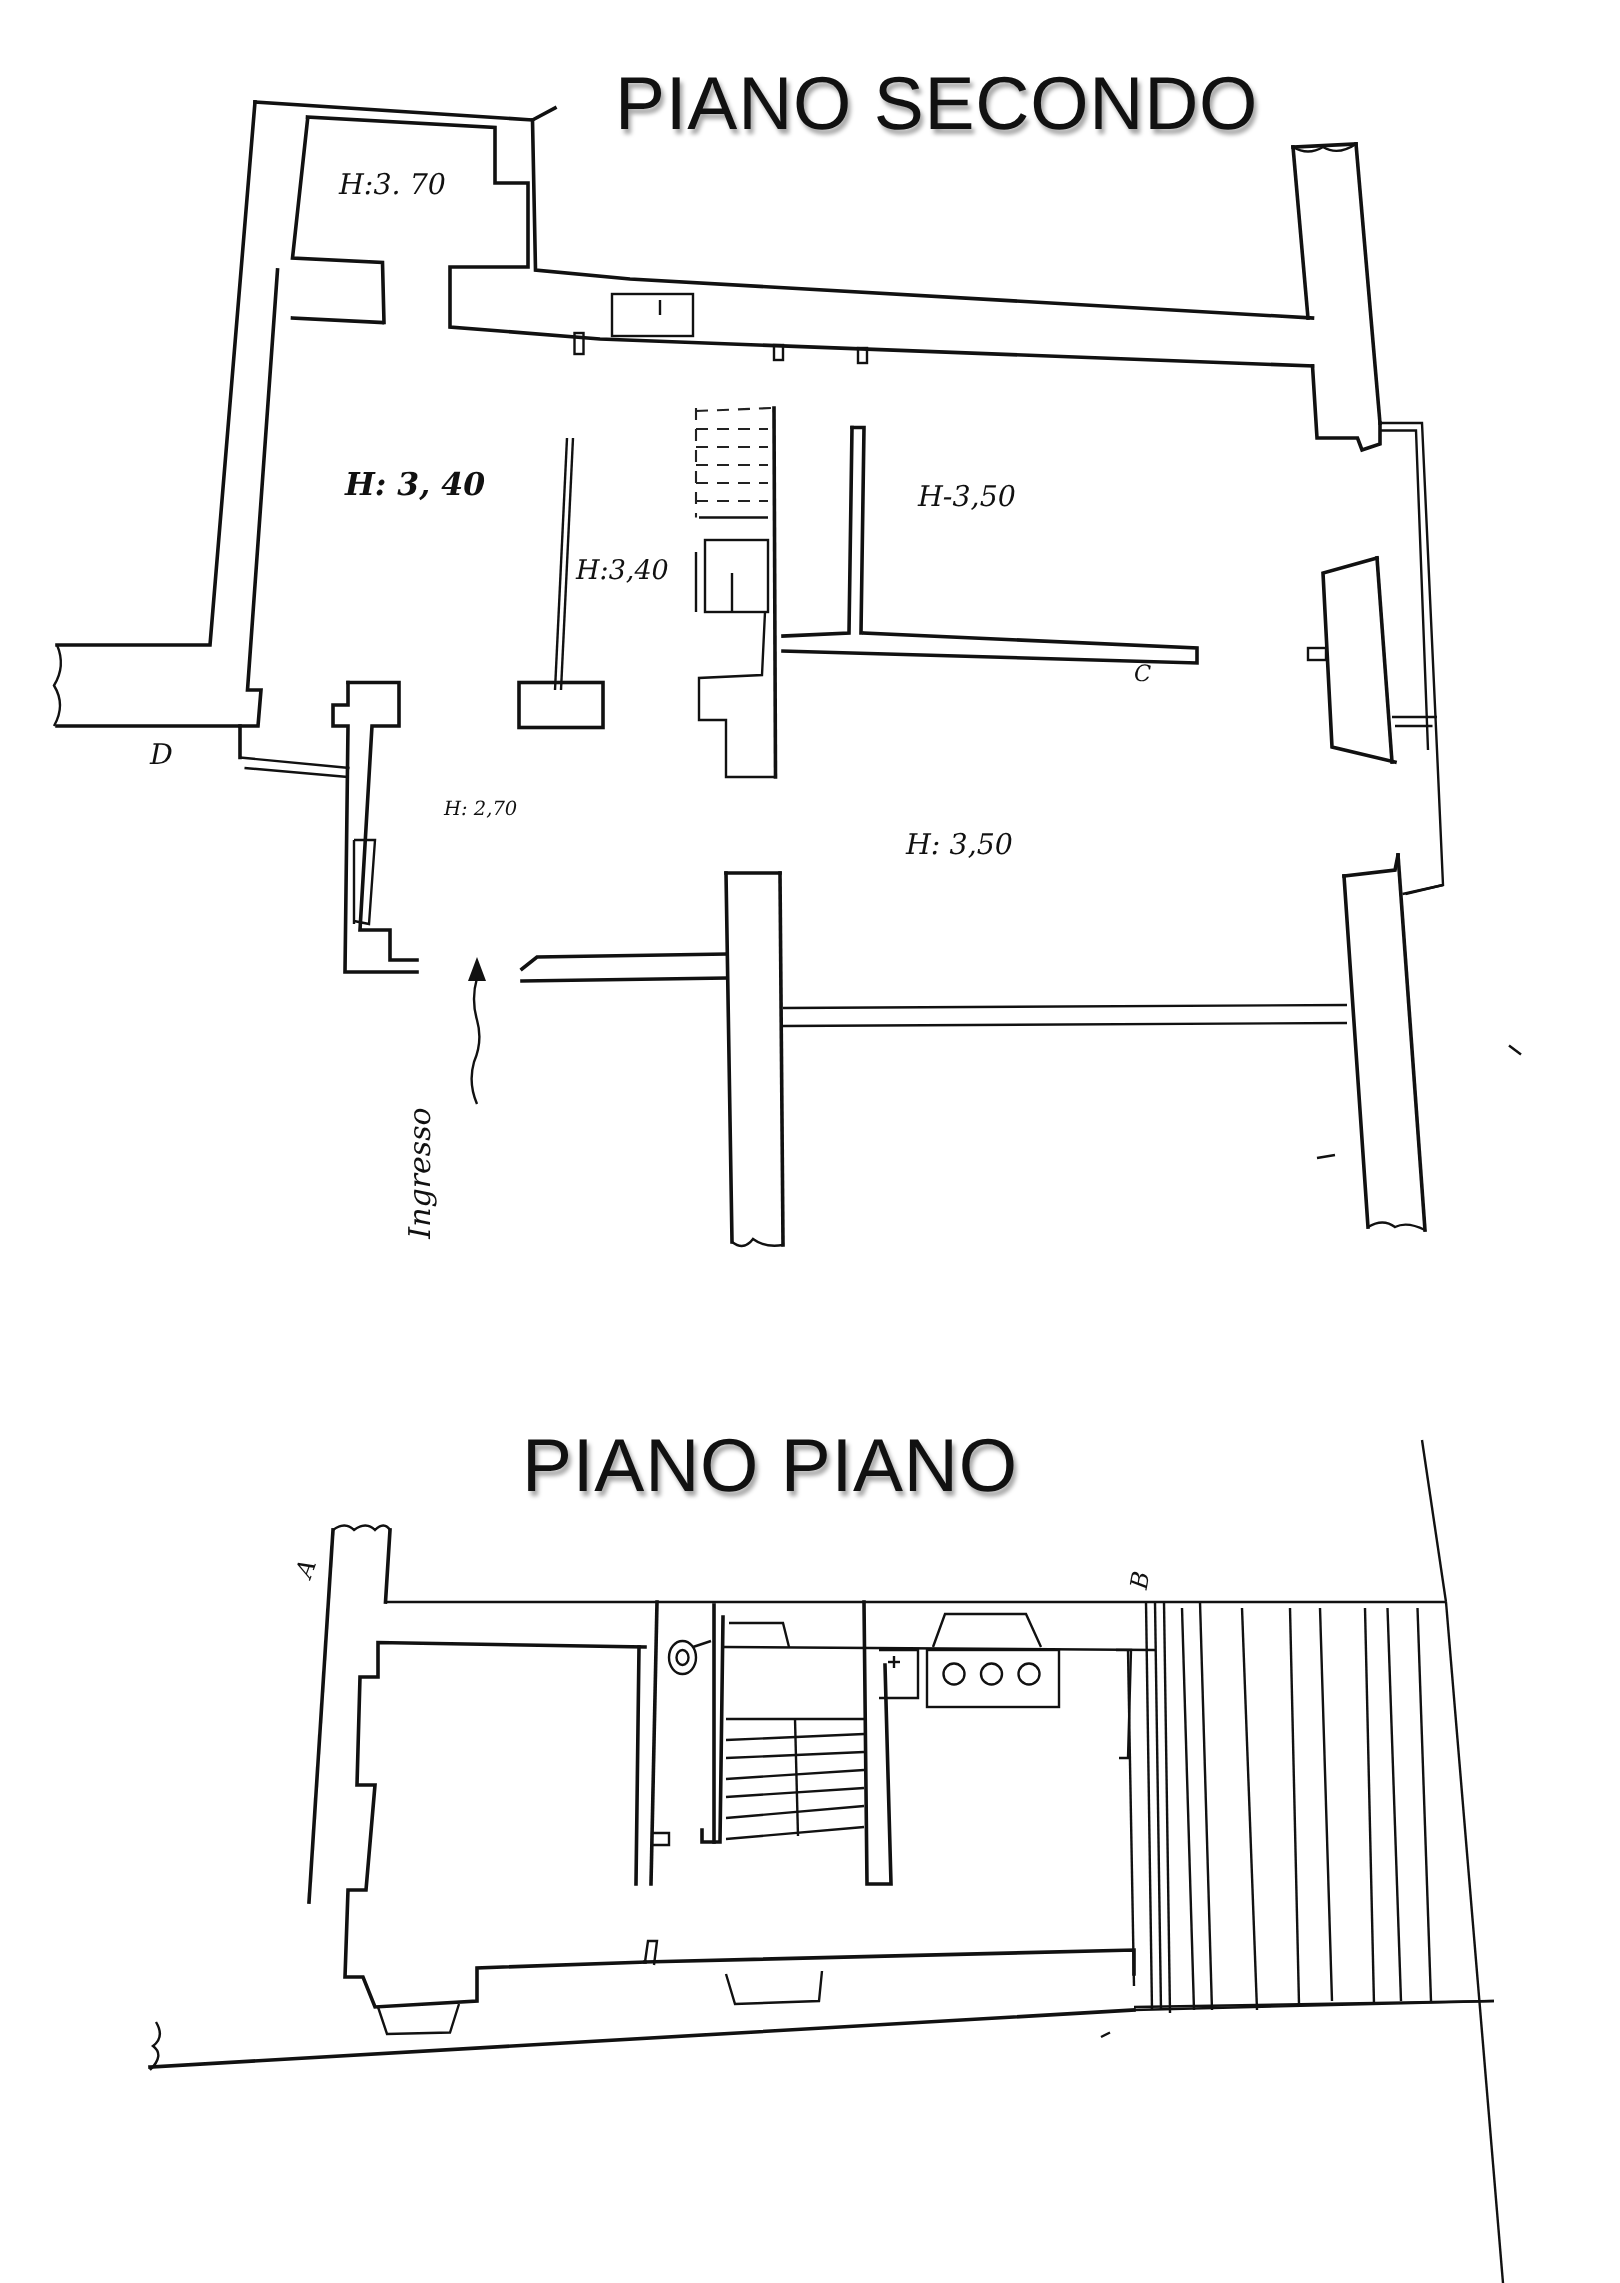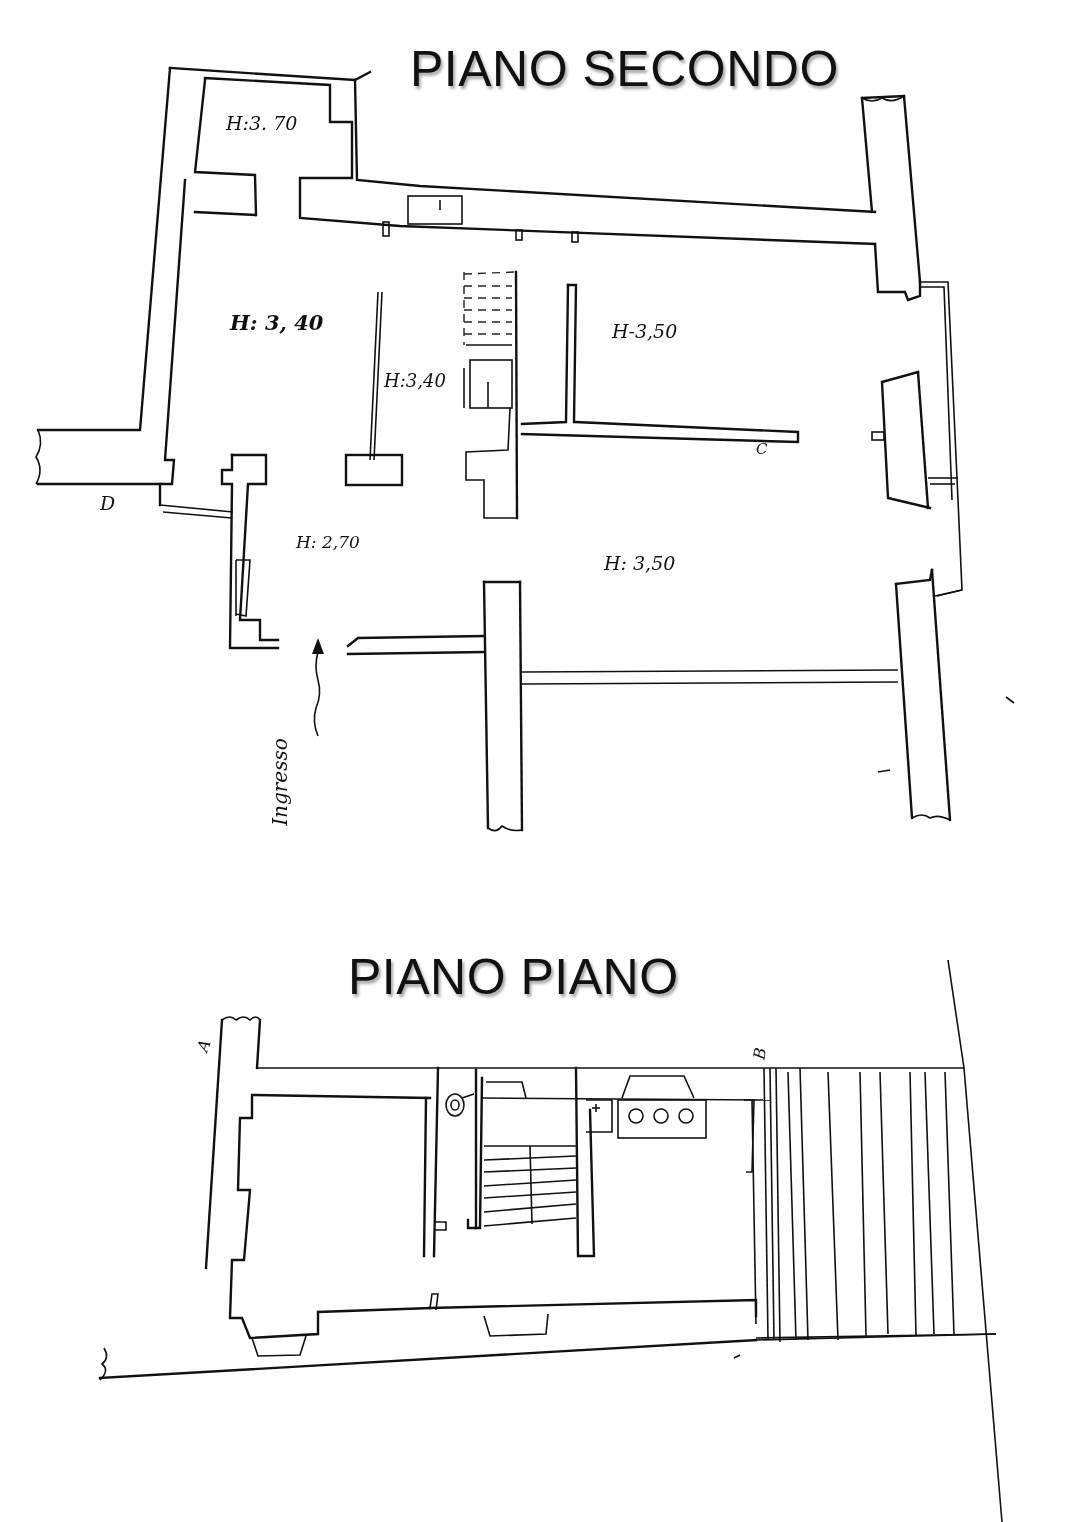--- a/index.html
+++ b/index.html
@@ -33,21 +33,21 @@
 
 <div class="sheet">
 
   <div class="title title-secondo">PIANO SECONDO</div>
   <div class="title title-terzo">PIANO PIANO</div>
 
   <div class="hand" style="left:226px; top:112px; font-size:19px;">H:3. 70</div>
   <div class="hand" style="left:230px; top:310px; font-size:21px;font-weight:bold;">H: 3, 40</div>
   <div class="hand" style="left:384px; top:340px; font-size:18px;margin-top:30px;">H:3,40</div>
   <div class="hand" style="left:612px; top:320px; font-size:19px;">H-3,50</div>
-  <div class="hand" style="left:296px; top:532px; font-size:17px;">H: 2,70</div>
+  <div class="hand" style="left:296px; top:532px; font-size:13px;">H: 2,70</div>
   <div class="hand" style="left:604px; top:552px; font-size:19px;">H: 3,50</div>
 
   <div class="hand" style="left:100px; top:492px; font-size:19px;">D</div>
   <div class="hand" style="left:756px; top:440px; font-size:15px;">C</div>
   <div class="hand" style="left:198px; top:1036px; font-size:16px; transform:rotate(-70deg);">A</div>
   <div class="hand" style="left:754px; top:1044px; font-size:16px; transform:rotate(-80deg);">B</div>
 
   <div class="hand" style="left:236px; top:770px; font-size:20px; transform:rotate(-90deg); transform-origin:center;">Ingresso</div>
 
   <svg width="1080" height="1522" viewBox="0 0 1080 1522">

